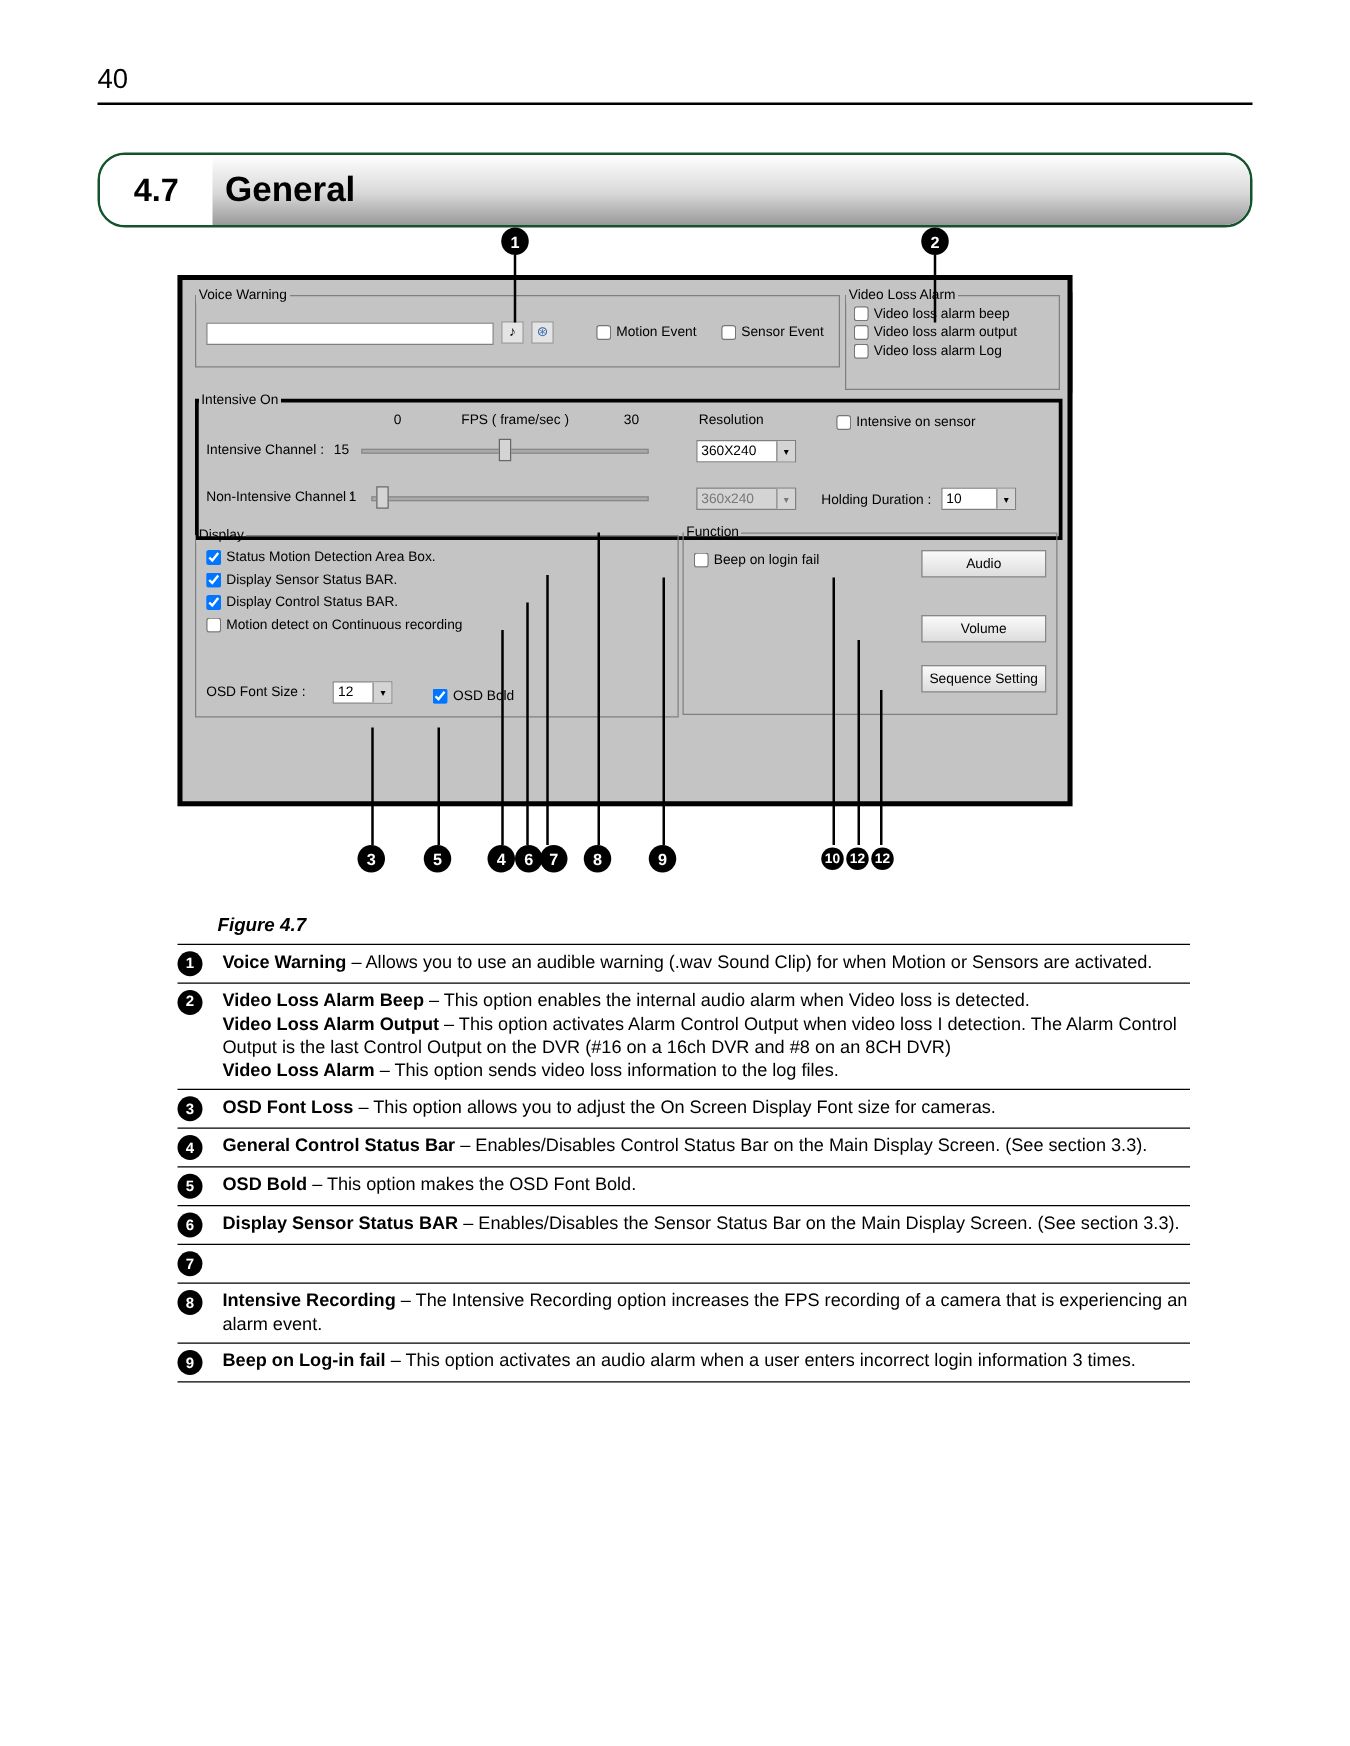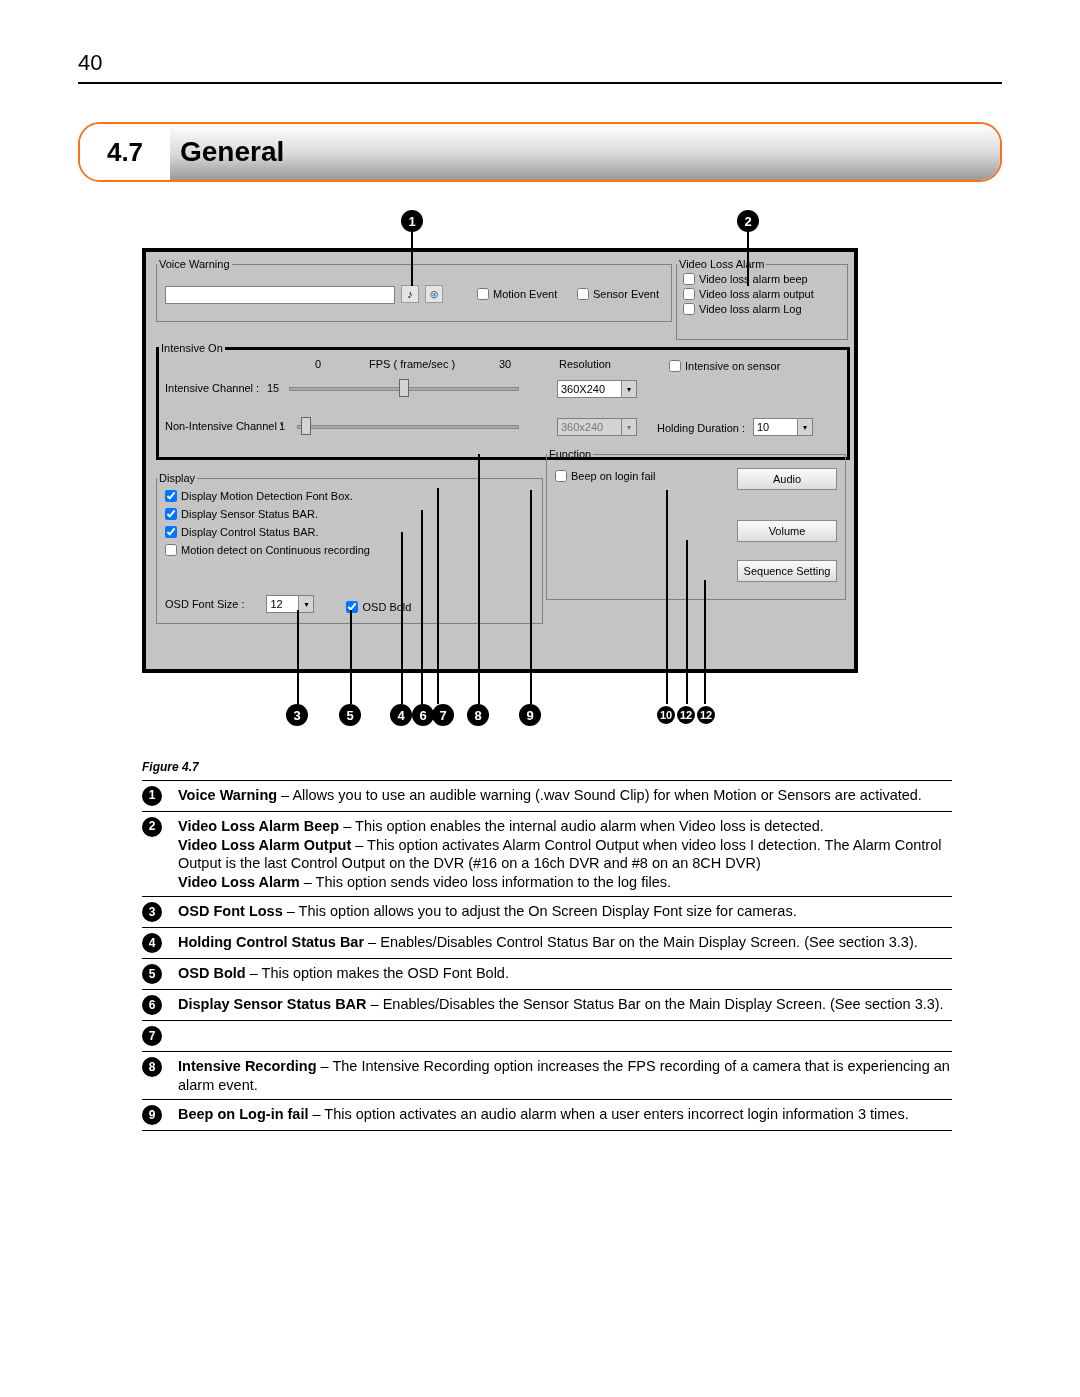--- a/index.html
+++ b/index.html
@@ -1,21 +1,21 @@
 <!DOCTYPE html>
 <html><head>
 <meta charset="utf-8">
 <style>
   body { margin:0; background:#fff; font-family: Arial, Helvetica, sans-serif; color:#000; }
   .page { width:1080px; height:1397px; margin:0 auto; position:relative; box-sizing:border-box; padding:50px 78px 40px 78px; }
   .page-num { font-size:22px; margin-bottom:6px; }
   .hr-top { border:0; border-top:2px solid #000; margin:0 0 38px 0; }
 
   
-  .section-head { position:relative; height:56px; background:#fff; border:2px solid #f97316; border-radius:22px; display:flex; align-items:stretch; overflow:hidden; margin-bottom:28px;}
+  .section-head { position:relative; height:56px; background:#fff; border:2px solid #14532d; border-radius:22px; display:flex; align-items:stretch; overflow:hidden; }
   .section-num { width:90px; display:flex; align-items:center; justify-content:center; font-size:26px; font-weight:bold; background:#fff; border-right:none;}
   .section-title { flex:1; display:flex; align-items:center; font-size:28px; font-weight:bold; padding-left:10px;
     background: linear-gradient(#fff, #d8d8d8 55%, #999 100%);
   }
 
   
   .figure-wrap { position:relative; height:530px; margin:0 auto 20px auto; }
   .shot-outer { position:absolute; left:64px; top:38px; width:716px; height:425px; border:4px solid #000; background:#c4c4c4; padding:10px 12px 10px 12px; box-sizing:border-box;}
   fieldset { border:1px solid #808080; margin:0; padding:0; font-family:"Tahoma","MS Sans Serif",sans-serif;}
   legend { font-size:11px; color:#000; padding:0 2px; }
@@ -35,39 +35,39 @@
   .int-fs { position:absolute; left:10px; top:90px; width:688px; height:112px; border:3px solid #000;}
   .int-lbl { position:absolute; font-size:11px; }
   .slider-track { position:absolute; height:4px; background:#aaa; border:1px solid #888; box-sizing:border-box;}
   .slider-thumb { position:absolute; width:10px; height:18px; background:#d4d4d4; border:1px solid #666; box-sizing:border-box;}
   .combo { position:absolute; height:18px; border:1px solid #808080; background:#fff; font-size:11px; box-sizing:border-box; display:flex; align-items:center;}
   .combo .cb-txt { flex:1; padding:0 3px; overflow:hidden;}
   .combo .cb-btn { width:14px; height:100%; background:#d4d4d4; border-left:1px solid #888; display:flex; align-items:center; justify-content:center; font-size:8px;}
   .combo.disabled { background:#d4d4d4; color:#777; }
 
   
-  .disp-fs { position:absolute; left:10px; top:220px; width:385px; height:150px;}
+  .disp-fs { position:absolute; left:10px; top:198px; width:385px; height:150px;}
   .disp-fs .chk { margin:6px 0 0 8px;}
   .osd-row { position:absolute; left:8px; bottom:10px; display:flex; align-items:center; gap:22px; font-size:11px;}
 
   
   .func-fs { position:absolute; left:400px; top:196px; width:298px; height:150px;}
   .win-btn { position:absolute; right:8px; width:100px; height:22px; font-size:11px; background:linear-gradient(#fafafa,#ddd); border:1px solid #888; box-sizing:border-box; display:flex; align-items:center; justify-content:center;}
 
   
   .hl { position:absolute; border:3px solid #000; pointer-events:none; border-radius:3px;}
 
   
   .bubble { position:absolute; width:22px; height:22px; border-radius:50%; background:#000; color:#fff; font-size:13px; font-weight:bold; display:flex; align-items:center; justify-content:center; z-index:30;}
   .bubble.small { width:18px; height:18px; font-size:11px;}
   .lead { position:absolute; background:#000; z-index:20;}
   .lead.v { width:2px;}
 
   
-  .fig-caption { font-style:italic; font-weight:bold; font-size:12px; margin:0 0 6px 64px;}
+  .fig-caption { font-style:italic; font-weight:bold; font-size:15px; margin:0 0 6px 96px;}
   .desc { margin-left:64px; width:810px; font-size:14.5px; line-height:1.28;}
   .drow { display:flex; align-items:flex-start; border-bottom:1px solid #000; padding:5px 0;}
   .drow:first-child { border-top:1px solid #000;}
   .dnum { width:36px; flex-shrink:0; display:flex; justify-content:flex-start;}
   .dnum .bubble { position:static; width:20px; height:20px; font-size:12px;}
   .dtxt { flex:1;}
   .dtxt b { font-weight:bold;}
 </style>
 </head>
 <body>
@@ -158,21 +158,21 @@
         <div class="combo" style="left:594px; top:64px; width:60px;">
             <span class="cb-txt">10</span>
             <span class="cb-btn">▾</span>
           </div>
       </fieldset>
 
       <fieldset class="disp-fs">
         <legend>Display</legend>
         <label class="chk">
             <input type="checkbox" checked="" style="">
-            <span>Display Motion Detection Font Box.</span>
+            <span>Status Motion Detection Area Box.</span>
           </label>
         <label class="chk">
             <input type="checkbox" checked="" style="">
             <span>Display Sensor Status BAR.</span>
           </label>
         <label class="chk">
             <input type="checkbox" checked="" style="">
             <span>Display Control Status BAR.</span>
           </label>
         <label class="chk">
@@ -245,21 +245,21 @@
       <div class="drow">
         <div class="dnum">
           <div class="bubble">3</div>
         </div>
         <div class="dtxt"><b>OSD Font Loss</b> – This option allows you to adjust the On Screen Display Font size for cameras.</div>
       </div>
       <div class="drow">
         <div class="dnum">
           <div class="bubble">4</div>
         </div>
-        <div class="dtxt"><b>Holding Control Status Bar</b> – Enables/Disables Control Status Bar on the Main Display Screen. (See section 3.3).</div>
+        <div class="dtxt"><b>General Control Status Bar</b> – Enables/Disables Control Status Bar on the Main Display Screen. (See section 3.3).</div>
       </div>
       <div class="drow">
         <div class="dnum">
           <div class="bubble">5</div>
         </div>
         <div class="dtxt"><b>OSD Bold</b> – This option makes the OSD Font Bold.</div>
       </div>
       <div class="drow">
         <div class="dnum">
           <div class="bubble">6</div>

